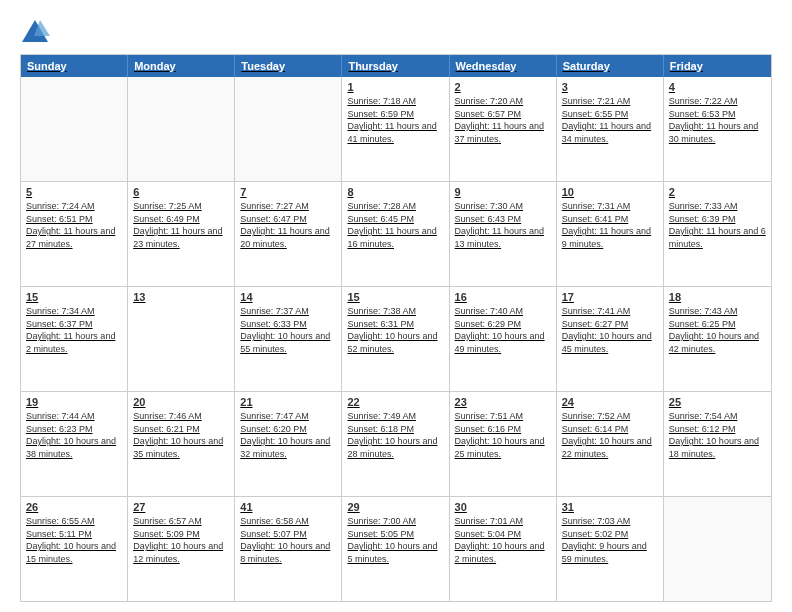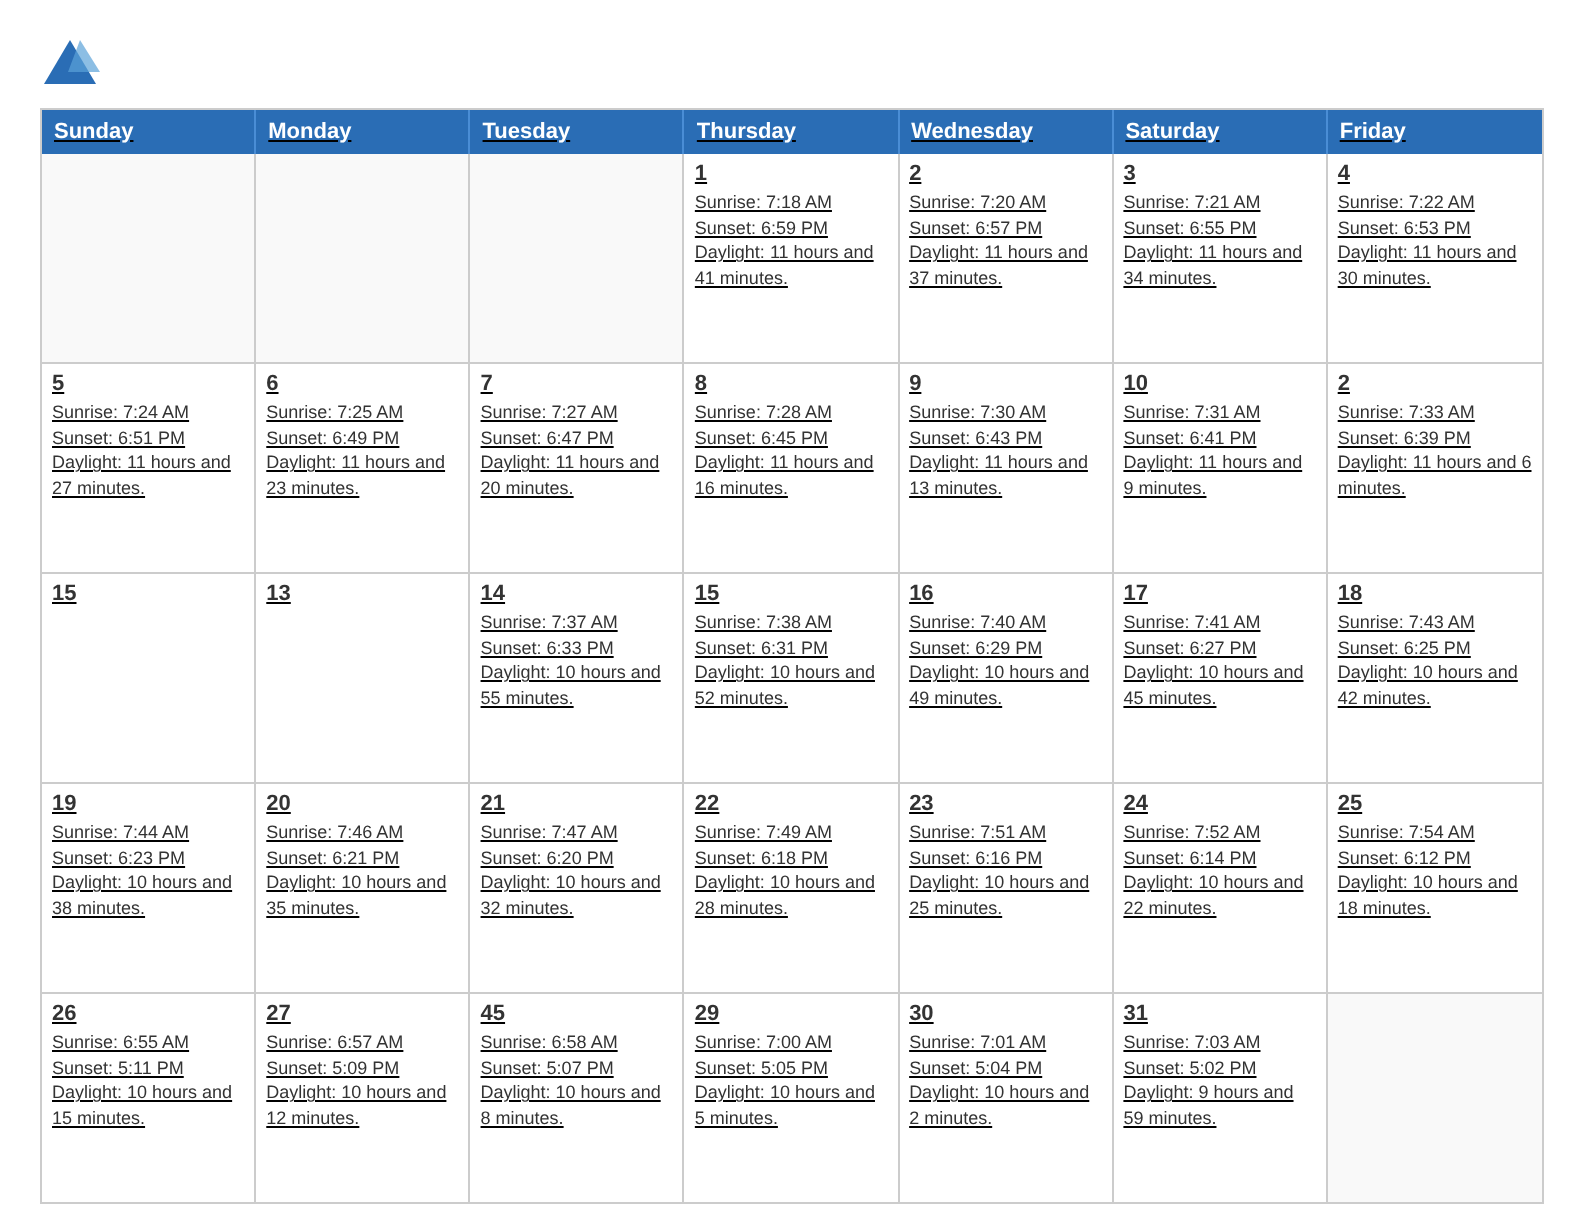--- a/index.html
+++ b/index.html
@@ -196,20 +196,21 @@
             <div class="day-info">Sunrise: 7:31 AM<br>Sunset: 6:41 PM<br>Daylight: 11 hours and 9 minutes.</div>
           </div>
           <div class="cal-cell">
             <div class="day-num">2</div>
             <div class="day-info">Sunrise: 7:33 AM<br>Sunset: 6:39 PM<br>Daylight: 11 hours and 6 minutes.</div>
           </div>
         </div>
         <div class="cal-row">
           <div class="cal-cell">
             <div class="day-num">15</div>
+            <div class="day-info">Sunrise: 7:34 AM<br>Sunset: 6:37 PM<br>Daylight: 11 hours and 2 minutes.</div>
           </div>
           <div class="cal-cell">
             <div class="day-num">13</div>
           </div>
           <div class="cal-cell">
             <div class="day-num">14</div>
             <div class="day-info">Sunrise: 7:37 AM<br>Sunset: 6:33 PM<br>Daylight: 10 hours and 55 minutes.</div>
           </div>
           <div class="cal-cell">
             <div class="day-num">15</div>
@@ -261,21 +262,21 @@
         <div class="cal-row">
           <div class="cal-cell">
             <div class="day-num">26</div>
             <div class="day-info">Sunrise: 6:55 AM<br>Sunset: 5:11 PM<br>Daylight: 10 hours and 15 minutes.</div>
           </div>
           <div class="cal-cell">
             <div class="day-num">27</div>
             <div class="day-info">Sunrise: 6:57 AM<br>Sunset: 5:09 PM<br>Daylight: 10 hours and 12 minutes.</div>
           </div>
           <div class="cal-cell">
-            <div class="day-num">45</div>
+            <div class="day-num">41</div>
             <div class="day-info">Sunrise: 6:58 AM<br>Sunset: 5:07 PM<br>Daylight: 10 hours and 8 minutes.</div>
           </div>
           <div class="cal-cell">
             <div class="day-num">29</div>
             <div class="day-info">Sunrise: 7:00 AM<br>Sunset: 5:05 PM<br>Daylight: 10 hours and 5 minutes.</div>
           </div>
           <div class="cal-cell">
             <div class="day-num">30</div>
             <div class="day-info">Sunrise: 7:01 AM<br>Sunset: 5:04 PM<br>Daylight: 10 hours and 2 minutes.</div>
           </div>

